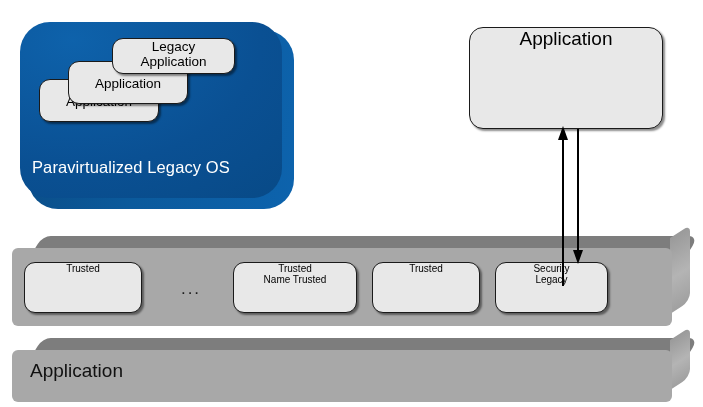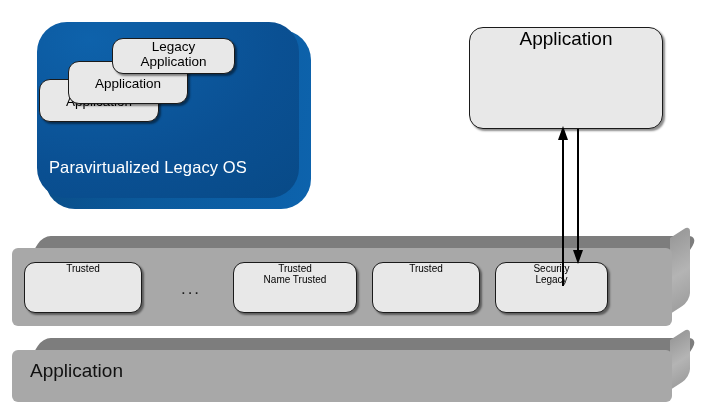--- a/index.html
+++ b/index.html
@@ -18,21 +18,20 @@
     overflow: hidden;
   }
 
   
   .os-box {
     position: absolute;
     left: 20px;
     top: 22px;
     width: 240px;
     height: 187px;
-    margin-left: 17px;
   }
   .os-box .side {
     position: absolute;
     left: 8px;
     top: 8px;
     width: 266px;
     height: 179px;
     border-radius: 30px;
     background: linear-gradient(100deg, #0a4c85 0%, #0b5a9c 45%, #0d63ad 100%);
   }

